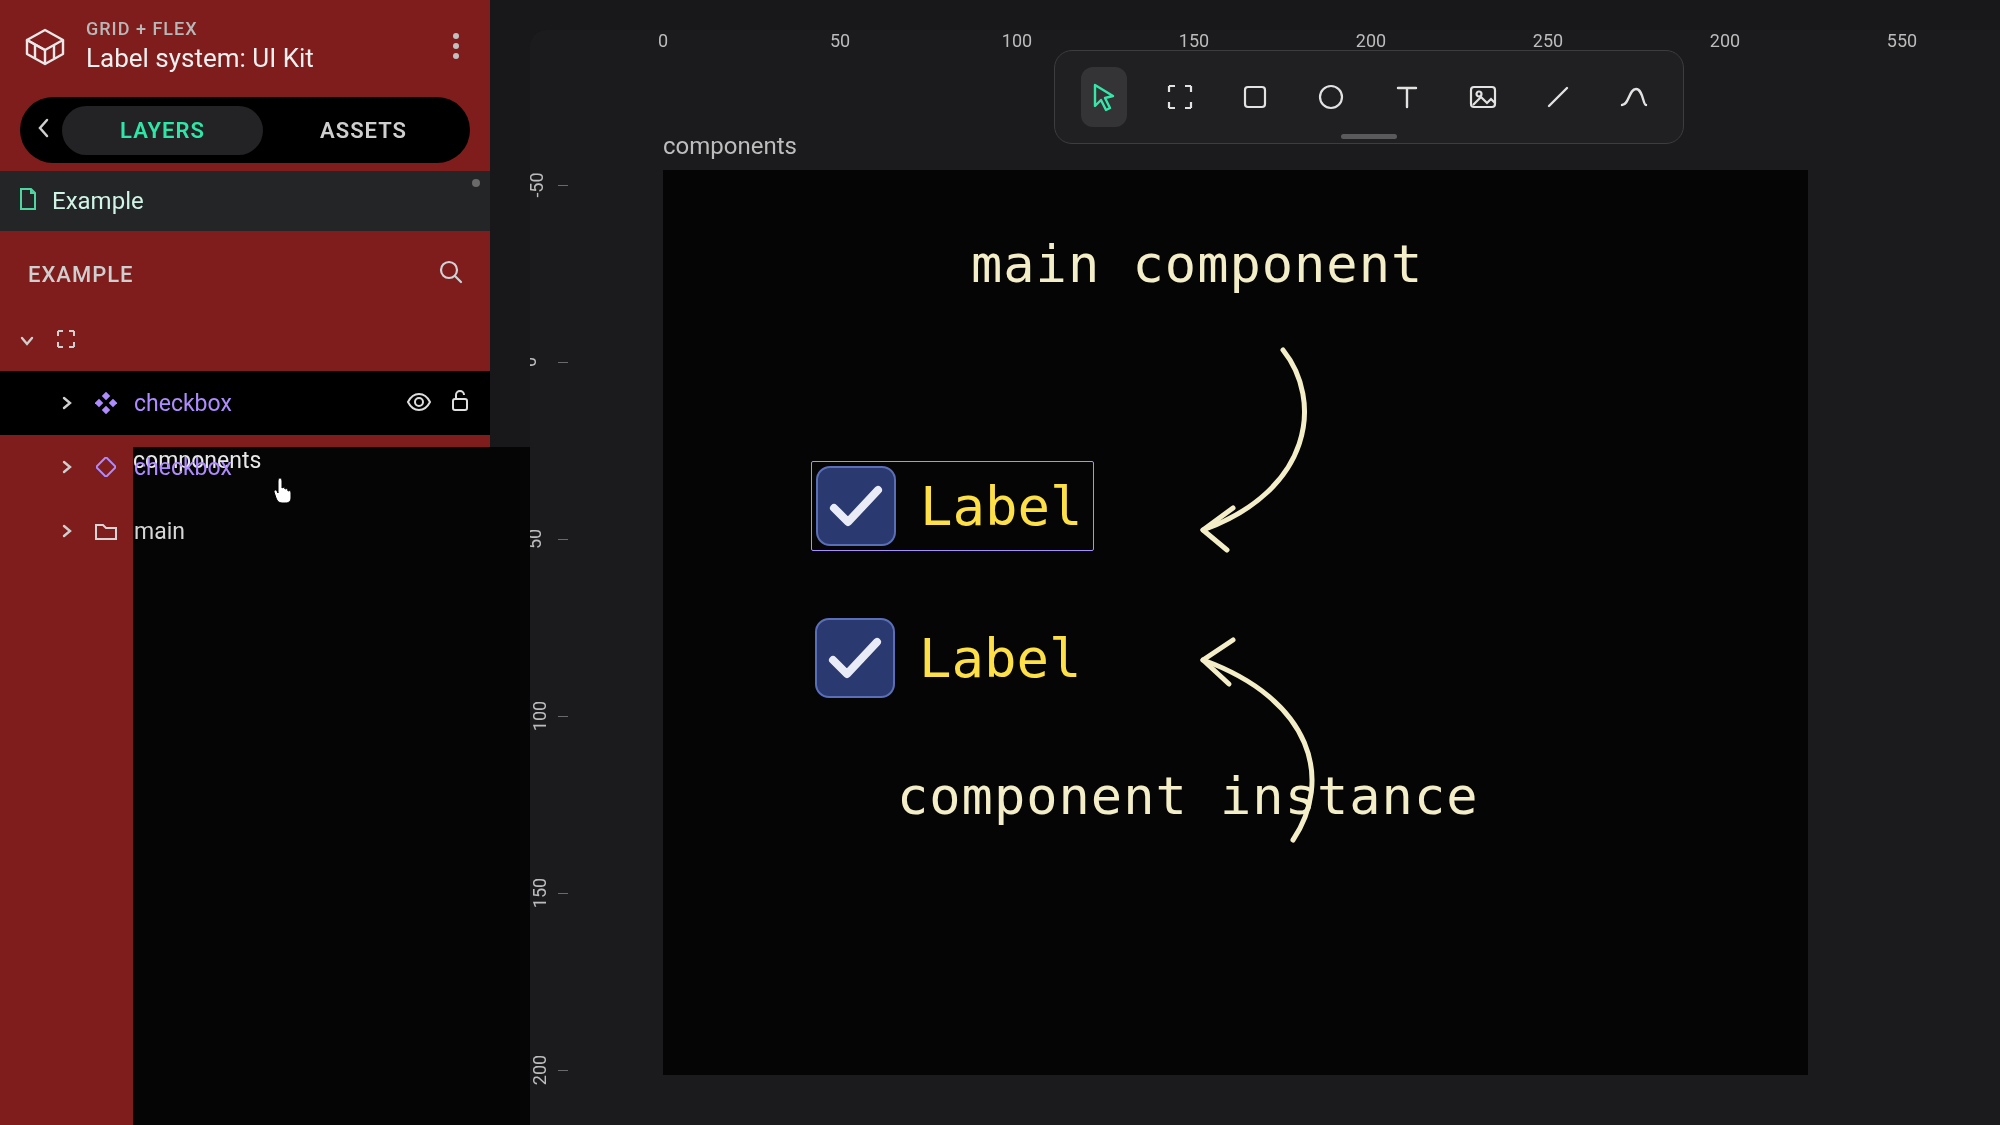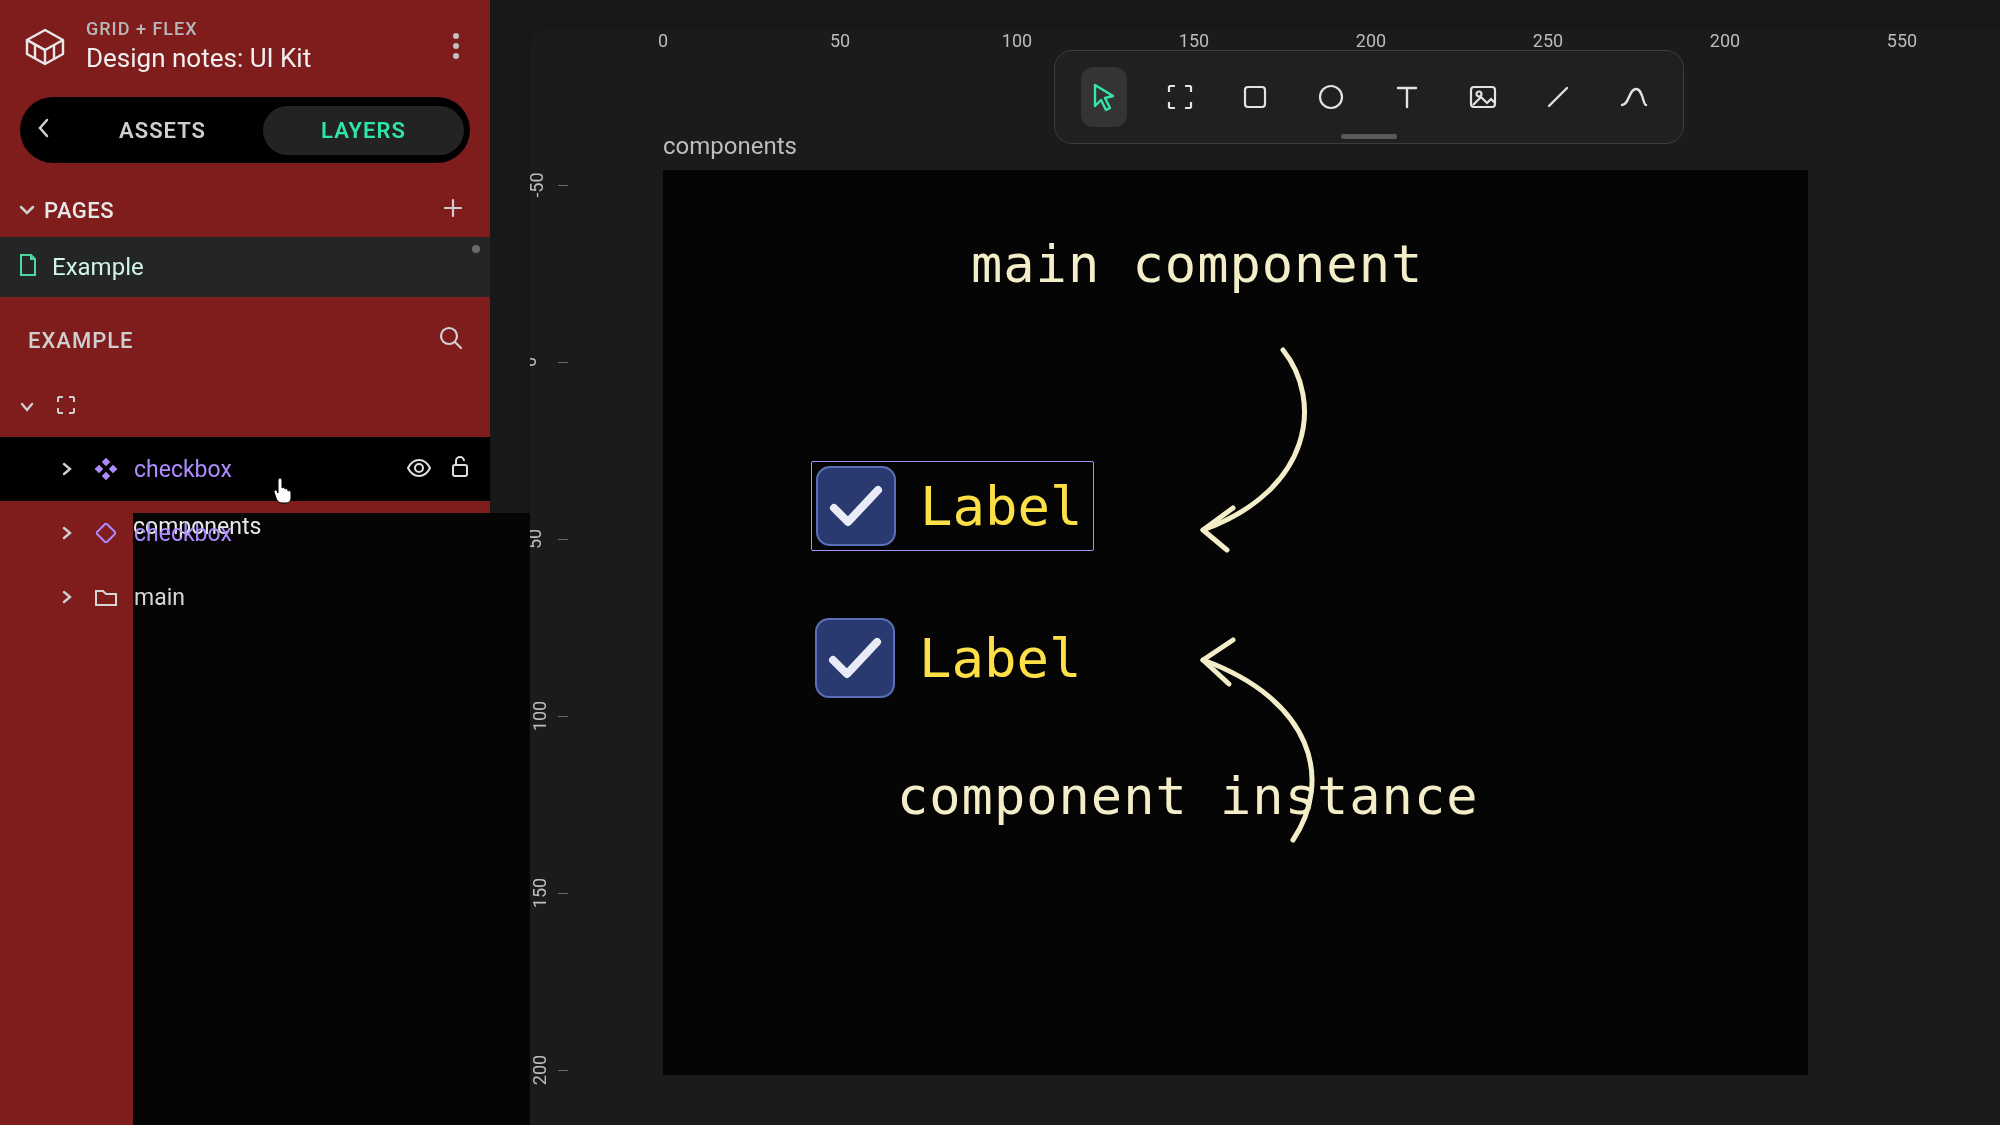--- a/index.html
+++ b/index.html
@@ -205,54 +205,41 @@
       <svg width="48" height="48" viewBox="0 0 48 48" fill="none" stroke="#e8e8e8" stroke-width="2.4" stroke-linejoin="round">
         <path d="M6 18 L24 8 L42 18 L24 28 Z"></path>
         <path d="M6 18 L6 32 L24 42 L24 28 Z"></path>
         <path d="M42 18 L42 32 L24 42"></path>
         <path d="M14 23 L14 36"></path>
         <path d="M33 23 L33 36"></path>
       </svg>
     </div>
     <div class="sb-title-block">
       <div class="sb-eyebrow">GRID + FLEX</div>
-      <div class="sb-title">Design notes: UI Kit</div>
+      <div class="sb-title">Label system: UI Kit</div>
     </div>
     <div class="sb-more">
       <svg width="8" height="28" viewBox="0 0 8 28" fill="#c0c0c0">
           <circle cx="4" cy="4" r="3"></circle>
           <circle cx="4" cy="14" r="3"></circle>
           <circle cx="4" cy="24" r="3"></circle>
         </svg>
     </div>
   </div>
 
   <div class="tab-pill">
     <div class="back">
       <svg width="14" height="22" viewBox="0 0 14 22" fill="none" stroke="#cfcfcf" stroke-width="2.5" stroke-linecap="round">
           <path d="M10 3 L3 11 L10 19"></path>
         </svg>
     </div>
+    <div class="tab active">LAYERS</div>
     <div class="tab">ASSETS</div>
-    <div class="tab active">LAYERS</div>
-  </div>
-
-  <div class="section-row">
-    <span class="chev">
-      <svg width="18" height="12" viewBox="0 0 18 12" fill="none" stroke="#cfcfcf" stroke-width="2.5" stroke-linecap="round">
-          <path d="M3 3 L9 9 L15 3"></path>
-        </svg>
-    </span>
-    <span class="section-label">PAGES</span>
-    <span class="plus">
-      <svg width="22" height="22" viewBox="0 0 22 22" stroke="#cfcfcf" stroke-width="2.2" stroke-linecap="round">
-          <path d="M11 3 V19 M3 11 H19"></path>
-        </svg>
-    </span>
-  </div>
+  </div>
+
 
   <div class="page-item">
     <span class="page-icon">
       <svg width="20" height="24" viewBox="0 0 20 24" fill="none" stroke="#4fd6a0" stroke-width="2">
           <path d="M3 2 H13 L17 6 V22 H3 Z"></path>
           <path d="M13 2 V6 H17"></path>
         </svg>
     </span>
     <span class="page-name">Example</span>
   </div>

